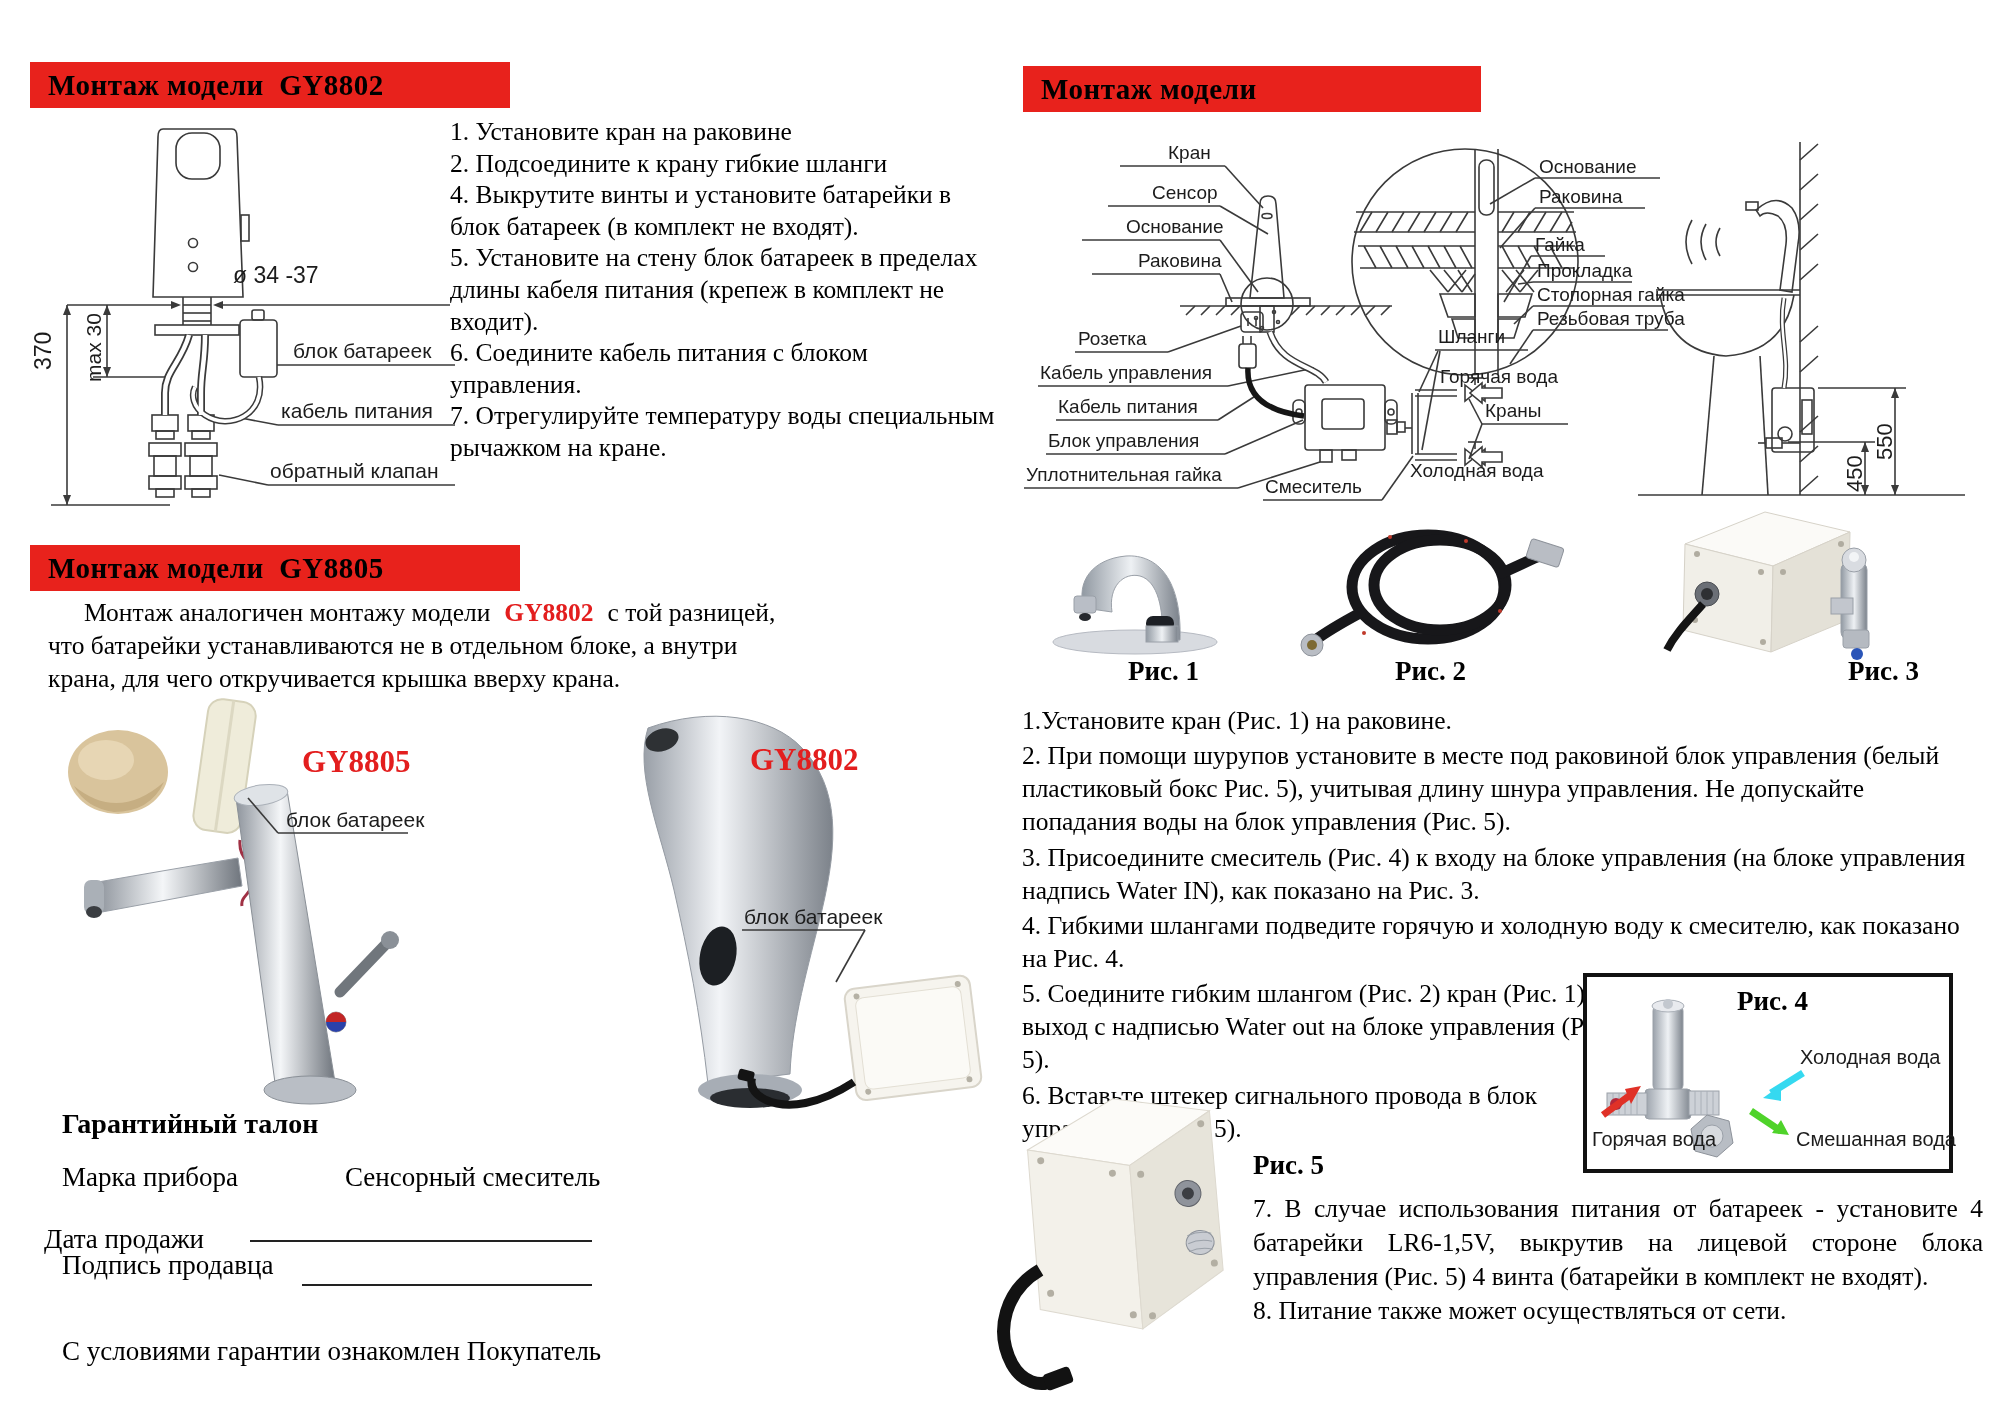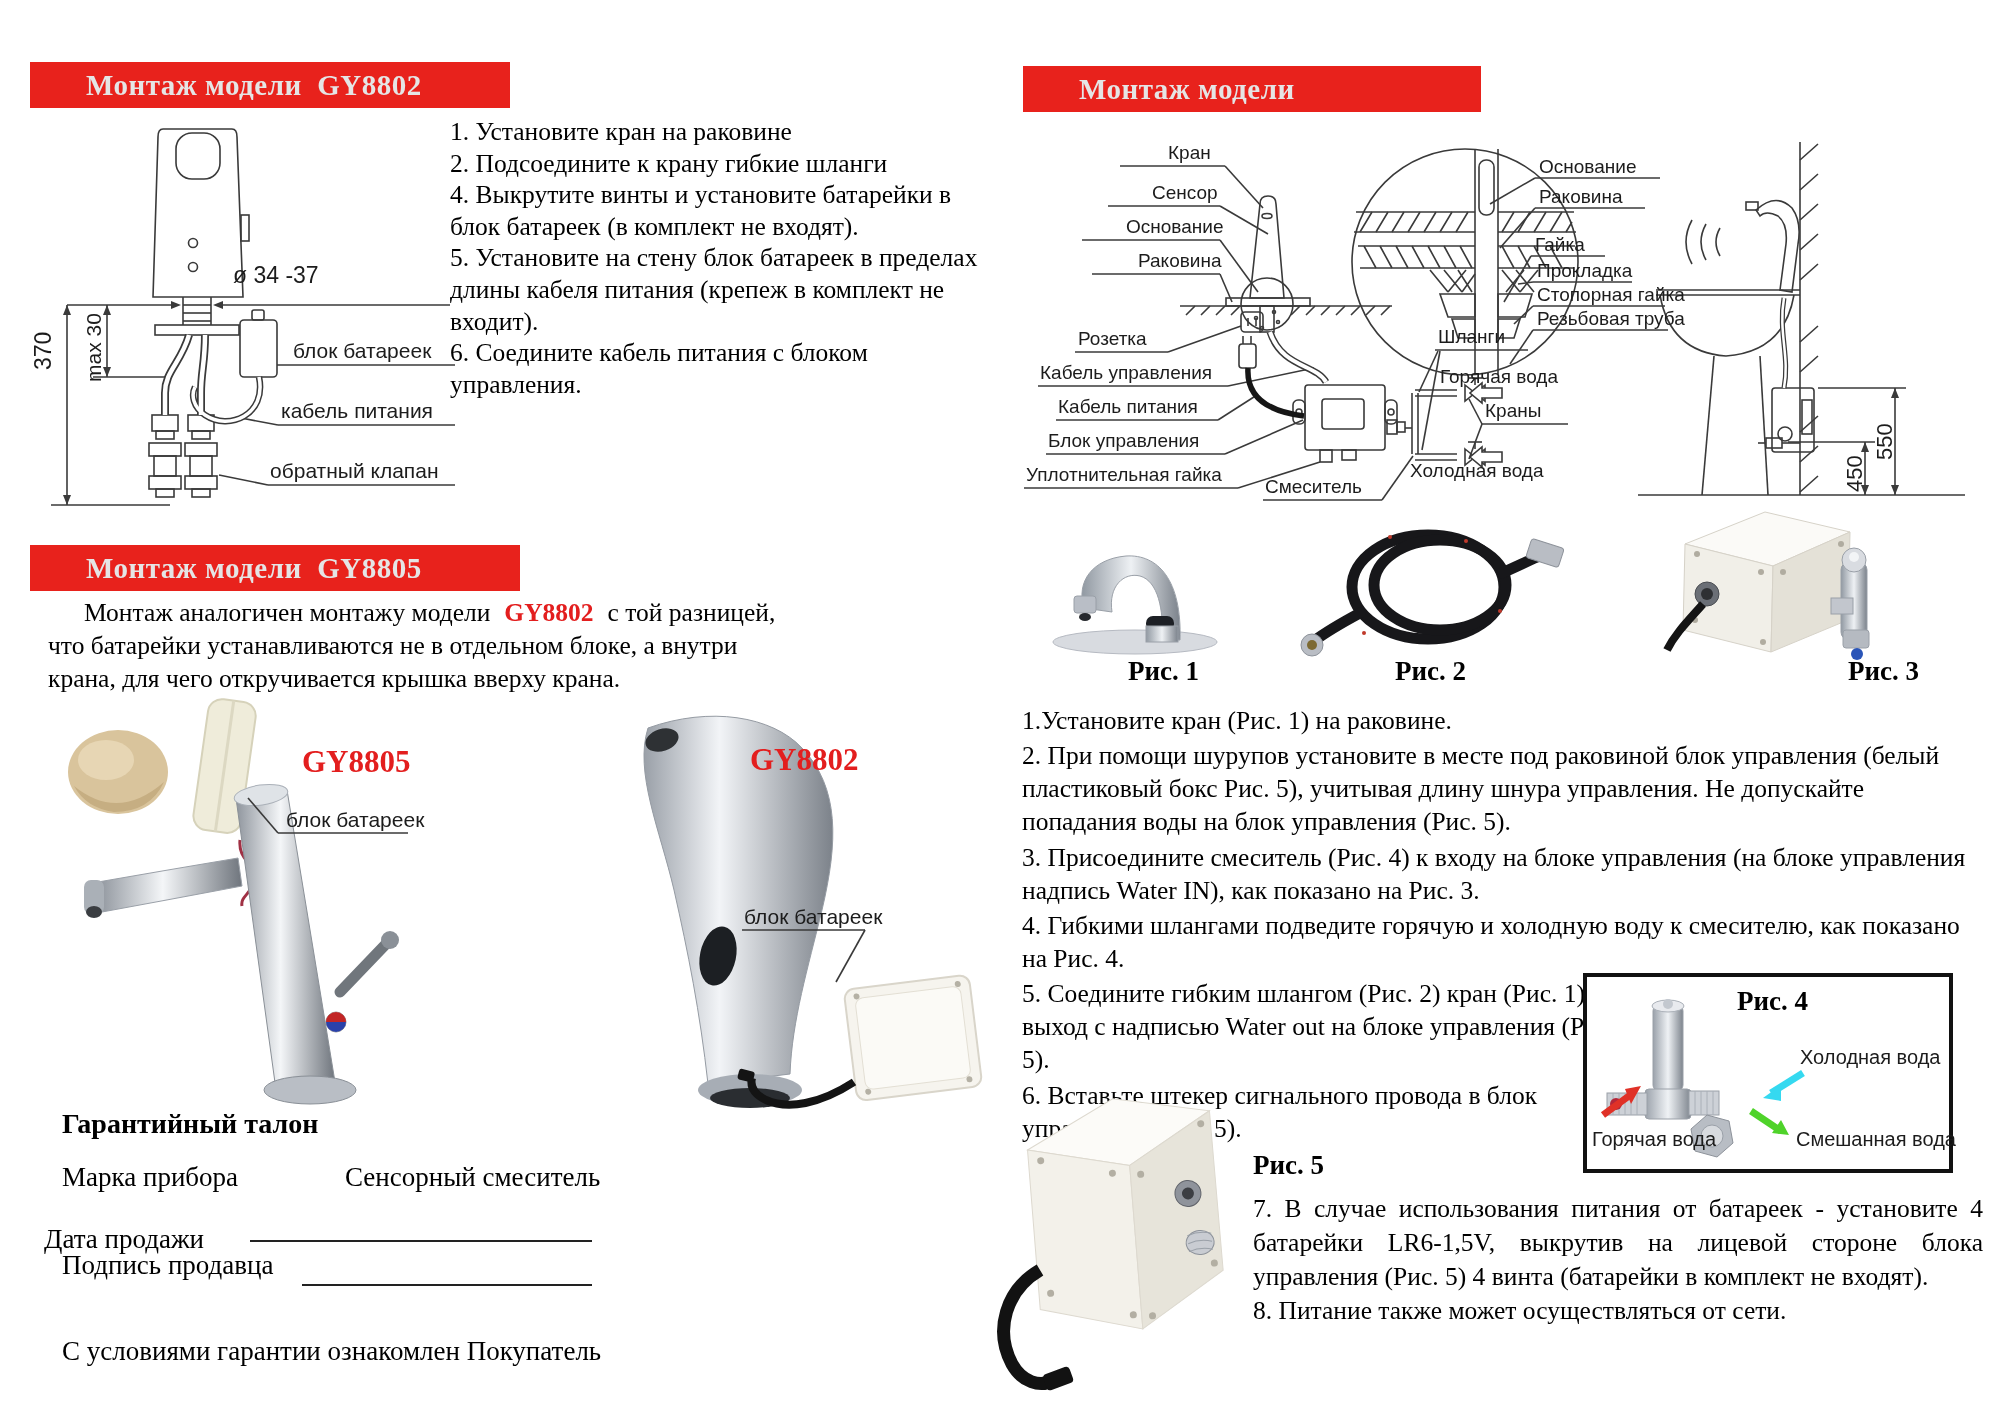--- a/index.html
+++ b/index.html
@@ -1,19 +1,19 @@
 <!DOCTYPE html>
 <html><head>
 <meta charset="utf-8">
 <style>
   html,body{margin:0;padding:0;background:#ffffff;}
   #page{position:relative;width:2000px;height:1414px;background:#fff;overflow:hidden;
         font-family:"Liberation Serif",serif;color:#000;}
-  .redbar{position:absolute;background:#e8221c;color:#e5e5e5;font-weight:bold;font-size:29px;
-          height:46px;line-height:46px;padding-left:56px;box-sizing:border-box;
+  .redbar{position:absolute;background:#e8221c;color:#000000;font-weight:bold;font-size:29px;
+          height:46px;line-height:46px;padding-left:18px;box-sizing:border-box;
           font-family:"Liberation Serif",serif;letter-spacing:.5px;}
   .steps{position:absolute;font-size:25.5px;line-height:1.24;}
   .steps p{margin:0;}
   .steps.sp p{margin:0 0 2px 0;line-height:1.3;}
   .lbl{position:absolute;font-family:"Liberation Sans",sans-serif;font-size:19px;color:#1c1c1c;
        white-space:nowrap;}
   .dim{position:absolute;font-family:"Liberation Sans",sans-serif;font-size:23px;color:#1c1c1c;
        white-space:nowrap;}
   .rot{transform:rotate(-90deg);transform-origin:left top;}
   .figcap{position:absolute;font-weight:bold;font-size:27px;white-space:nowrap;}
@@ -95,20 +95,21 @@
   <div class="lbl" style="left:293px;top:339px;font-size:21px;">блок батареек</div>
   <div class="lbl" style="left:281px;top:399px;font-size:21px;">кабель питания</div>
   <div class="lbl" style="left:270px;top:459px;font-size:21px;">обратный клапан</div>
 
   <div class="steps" style="left:450px;top:116px;width:548px;">
     <p>1. Установите кран на раковине</p>
     <p>2. Подсоедините к крану гибкие шланги</p>
     <p>4. Выкрутите винты и установите батарейки в блок  батареек (в комплект не входят).</p>
     <p>5. Установите на стену блок батареек в пределах длины кабеля питания (крепеж в комплект не входит).</p>
     <p>6. Соедините кабель питания с блоком управления.</p>
+    <p>7. Отрегулируйте температуру воды специальным рычажком на кране.</p>
   </div>
 
   <div class="redbar" style="left:30px;top:545px;width:490px;">Монтаж модели&nbsp; GY8805</div>
 
   <div class="note" style="left:48px;top:596px;width:760px;">
     <span class="ind"></span><span>Монтаж аналогичен монтажу модели</span><span class="model">GY8802</span><span>с той разницей, что батарейки устанавливаются не в отдельном блоке, а внутри крана, для чего откручивается крышка вверху крана.</span>
   </div>
 
   <svg style="left:40px;top:690px;" width="430" height="420" viewBox="0 0 430 420">
     <defs>

